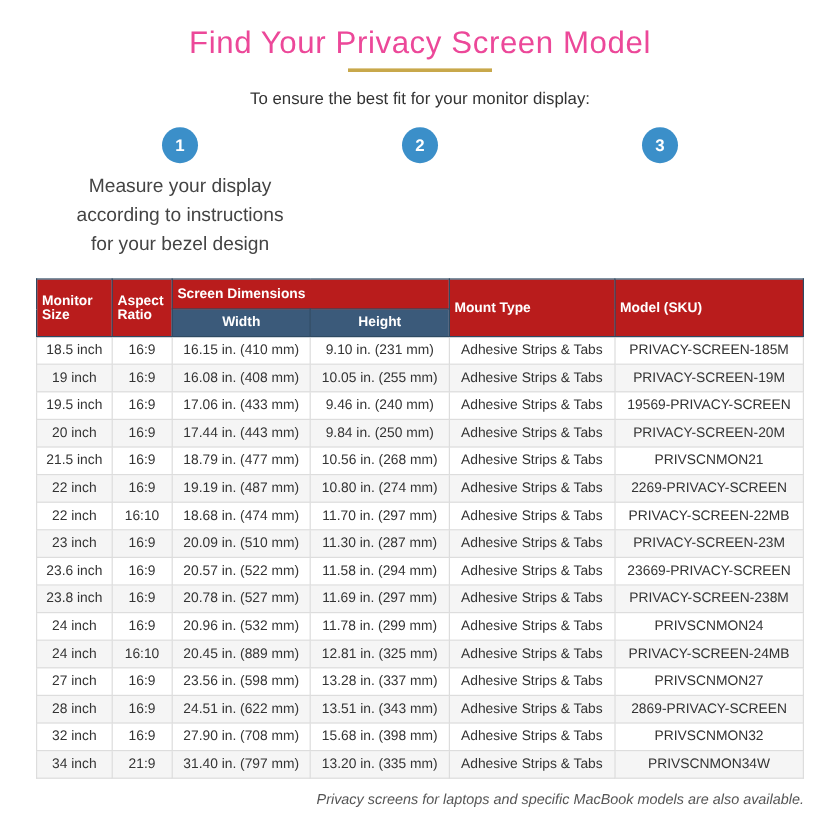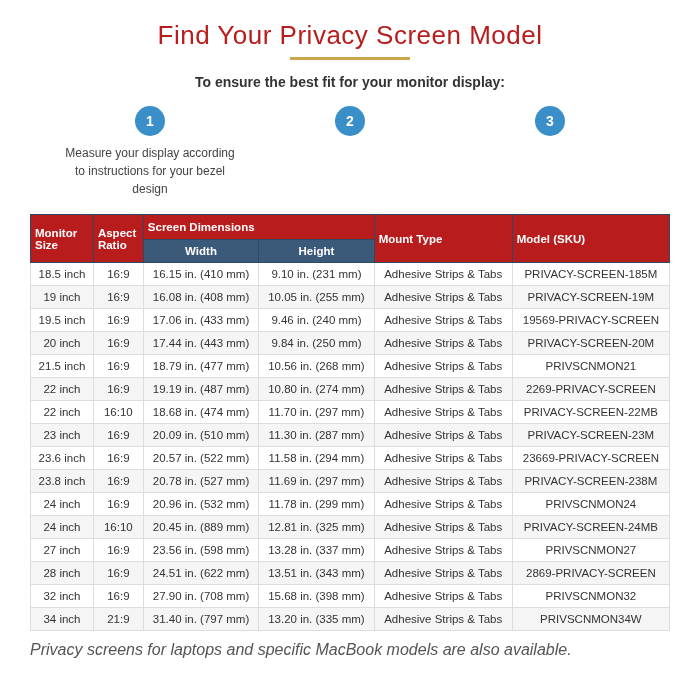--- a/index.html
+++ b/index.html
@@ -8,34 +8,34 @@
       background: #fff;
       width: 700px;
       min-height: 700px;
       padding: 20px 30px;
       color: #333;
     }
     .page-title {
       text-align: center;
       font-size: 26px;
       font-weight: 300;
-      color: #b91c1c;
+      color: #ec4899;
       margin-bottom: 4px;
       letter-spacing: 0.5px;
     }
     .title-underline {
       width: 120px;
       height: 3px;
       background: #c8a84b;
       margin: 6px auto 14px auto;
     }
     .subtitle {
       text-align: center;
       font-size: 14px;
-      font-weight: bold;
+      font-weight: normal;
       margin-bottom: 16px;
       color: #333;
     }
     .steps-row {
       display: flex;
       justify-content: center;
       gap: 0;
       margin-bottom: 16px;
     }
     .step {
@@ -53,21 +53,21 @@
       background: #3b8fc9;
       color: #fff;
       font-size: 14px;
       font-weight: bold;
       display: flex;
       align-items: center;
       justify-content: center;
       margin-bottom: 8px;
     }
     .step-text {
-      font-size: 12px;
+      font-size: 16px;
       color: #444;
       line-height: 1.5;
     }
     table {
       width: 100%;
       border-collapse: collapse;
       font-size: 11.5px;
     }
     thead tr.header-top th {
       background: #b91c1c;
@@ -96,23 +96,23 @@
       padding: 5px 6px;
       text-align: center;
       border: 1px solid #ddd;
       color: #333;
     }
     tbody td:first-child {
       font-weight: normal;
       margin-left: 36px;
     }
     .footer-note {
-      text-align: left;
+      text-align: right;
       font-style: italic;
-      font-size: 16px;
+      font-size: 12px;
       color: #555;
       margin-top: 10px;
     }
   </style>
 </head>
 <body>
 
 <h1 class="page-title">Find Your Privacy Screen Model</h1>
 <div class="title-underline"></div>
 <p class="subtitle">To ensure the best fit for your monitor display:</p>

